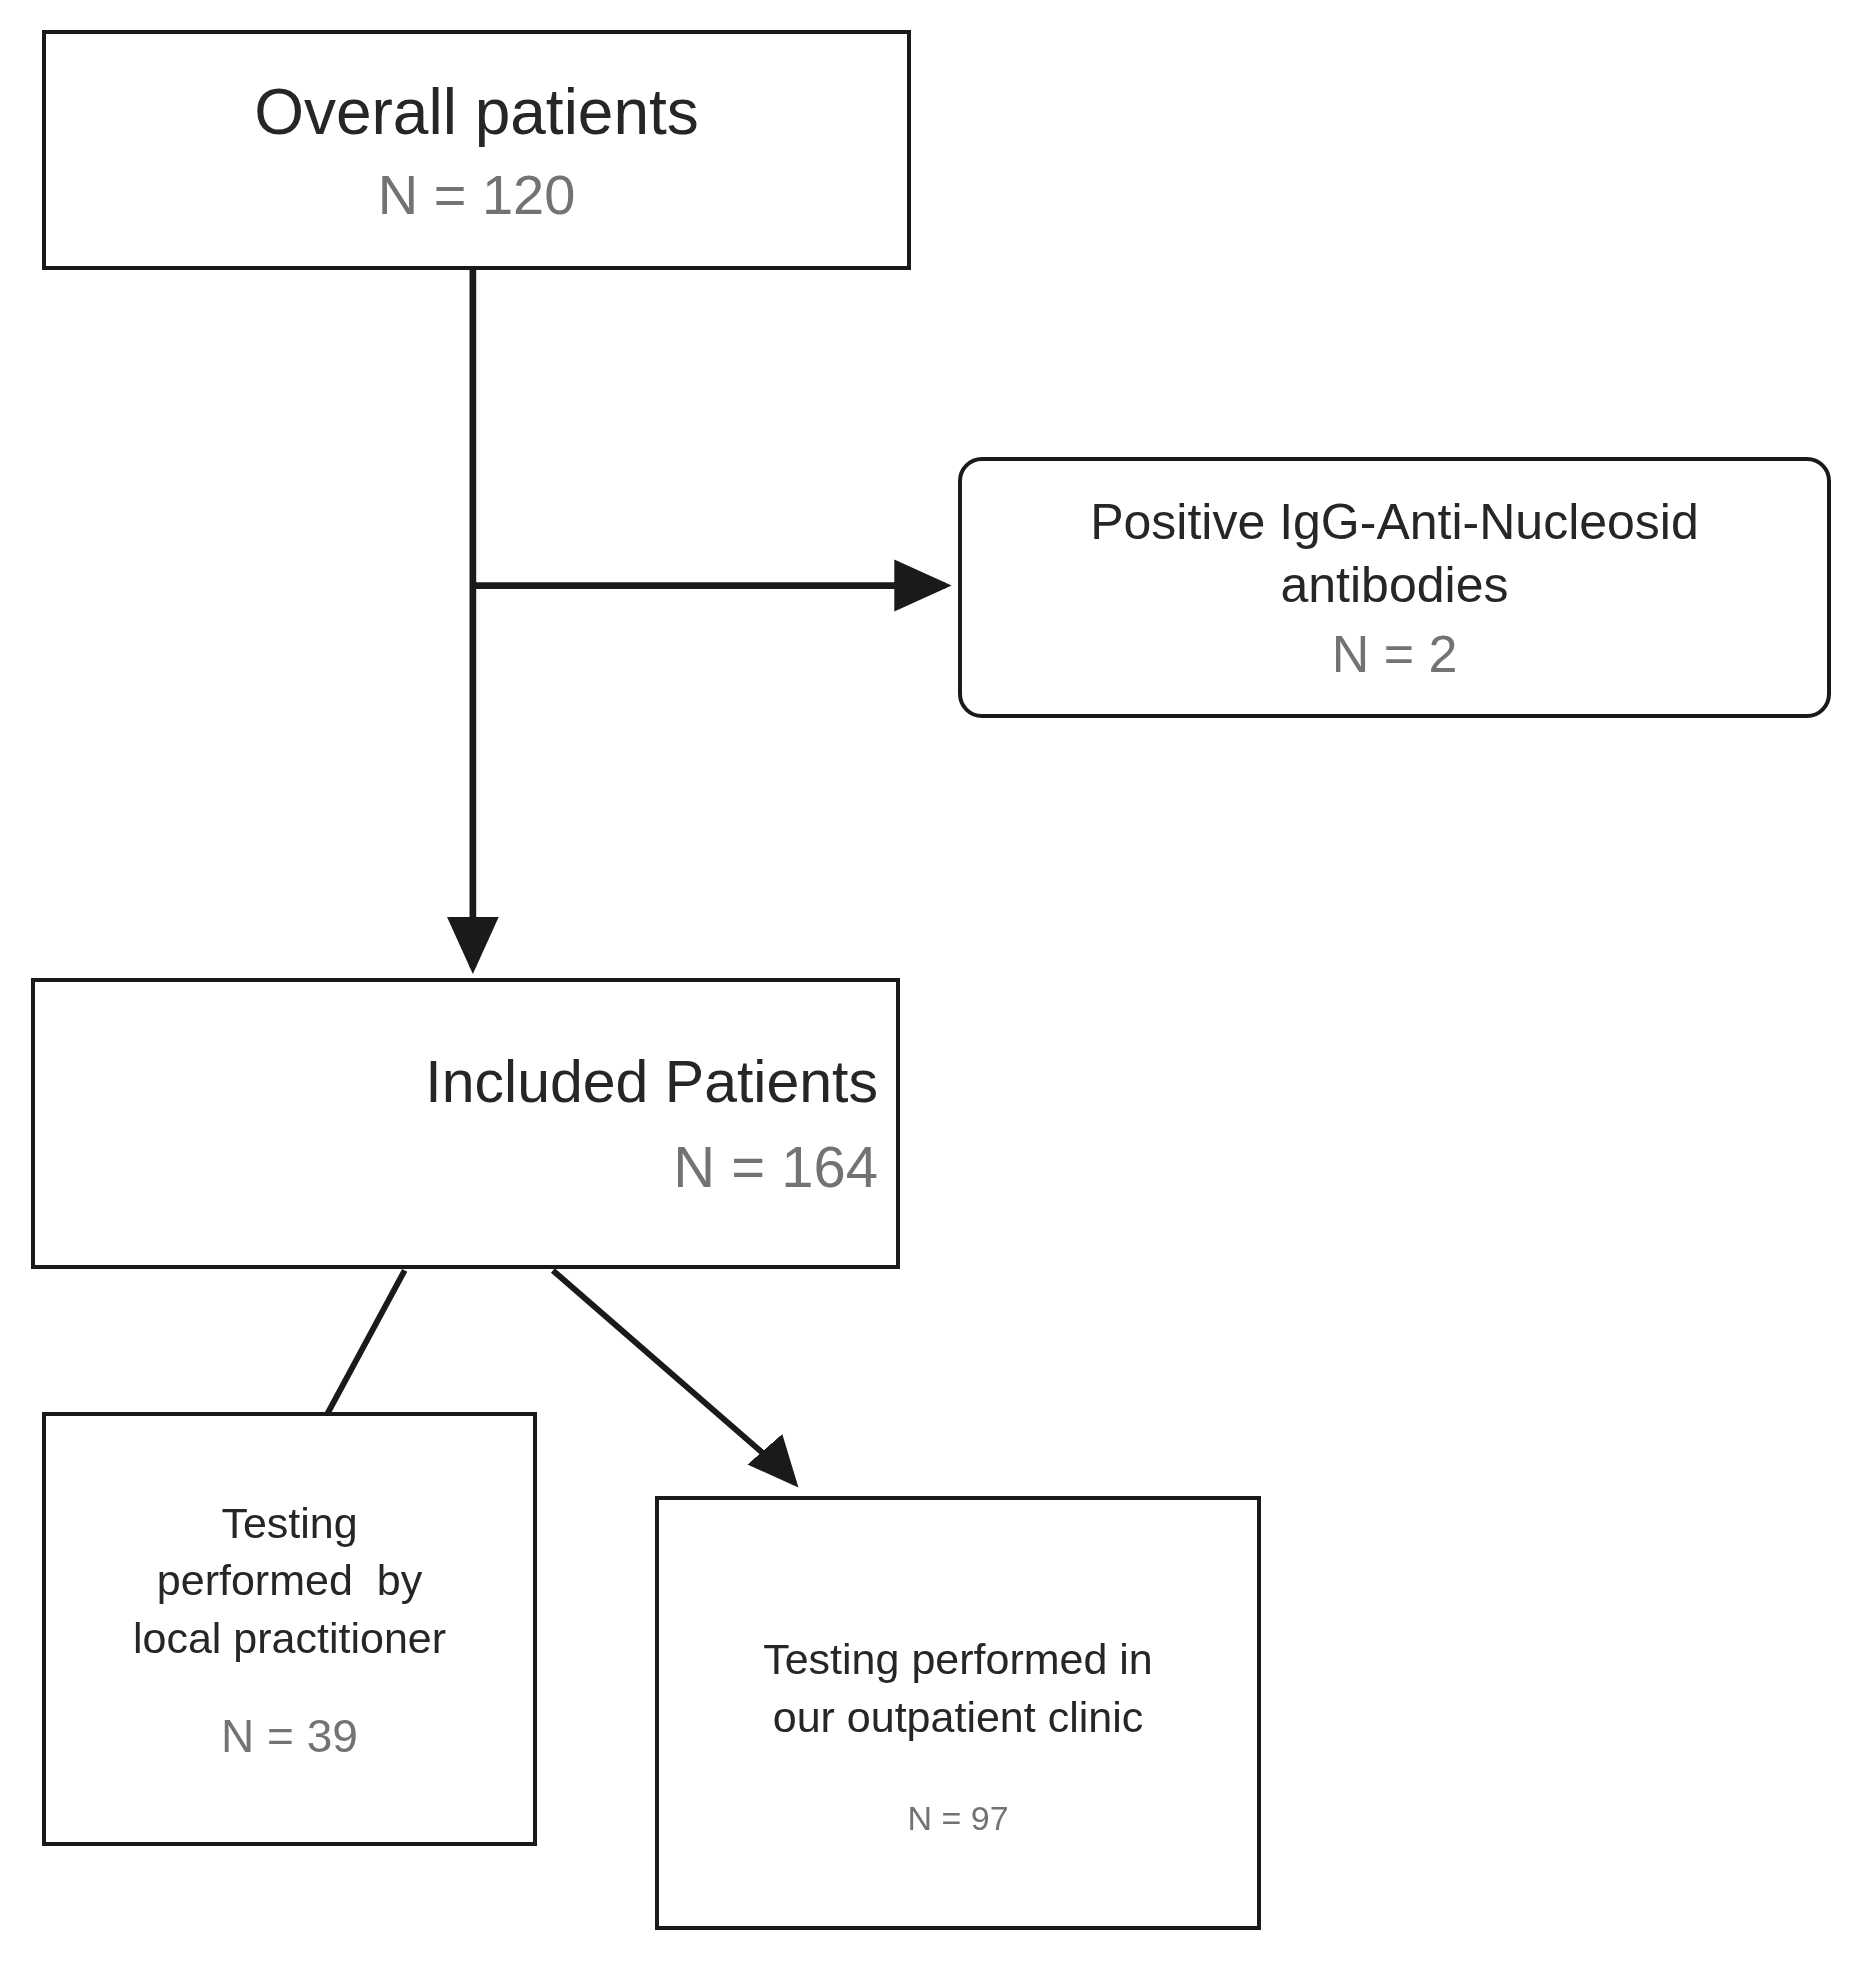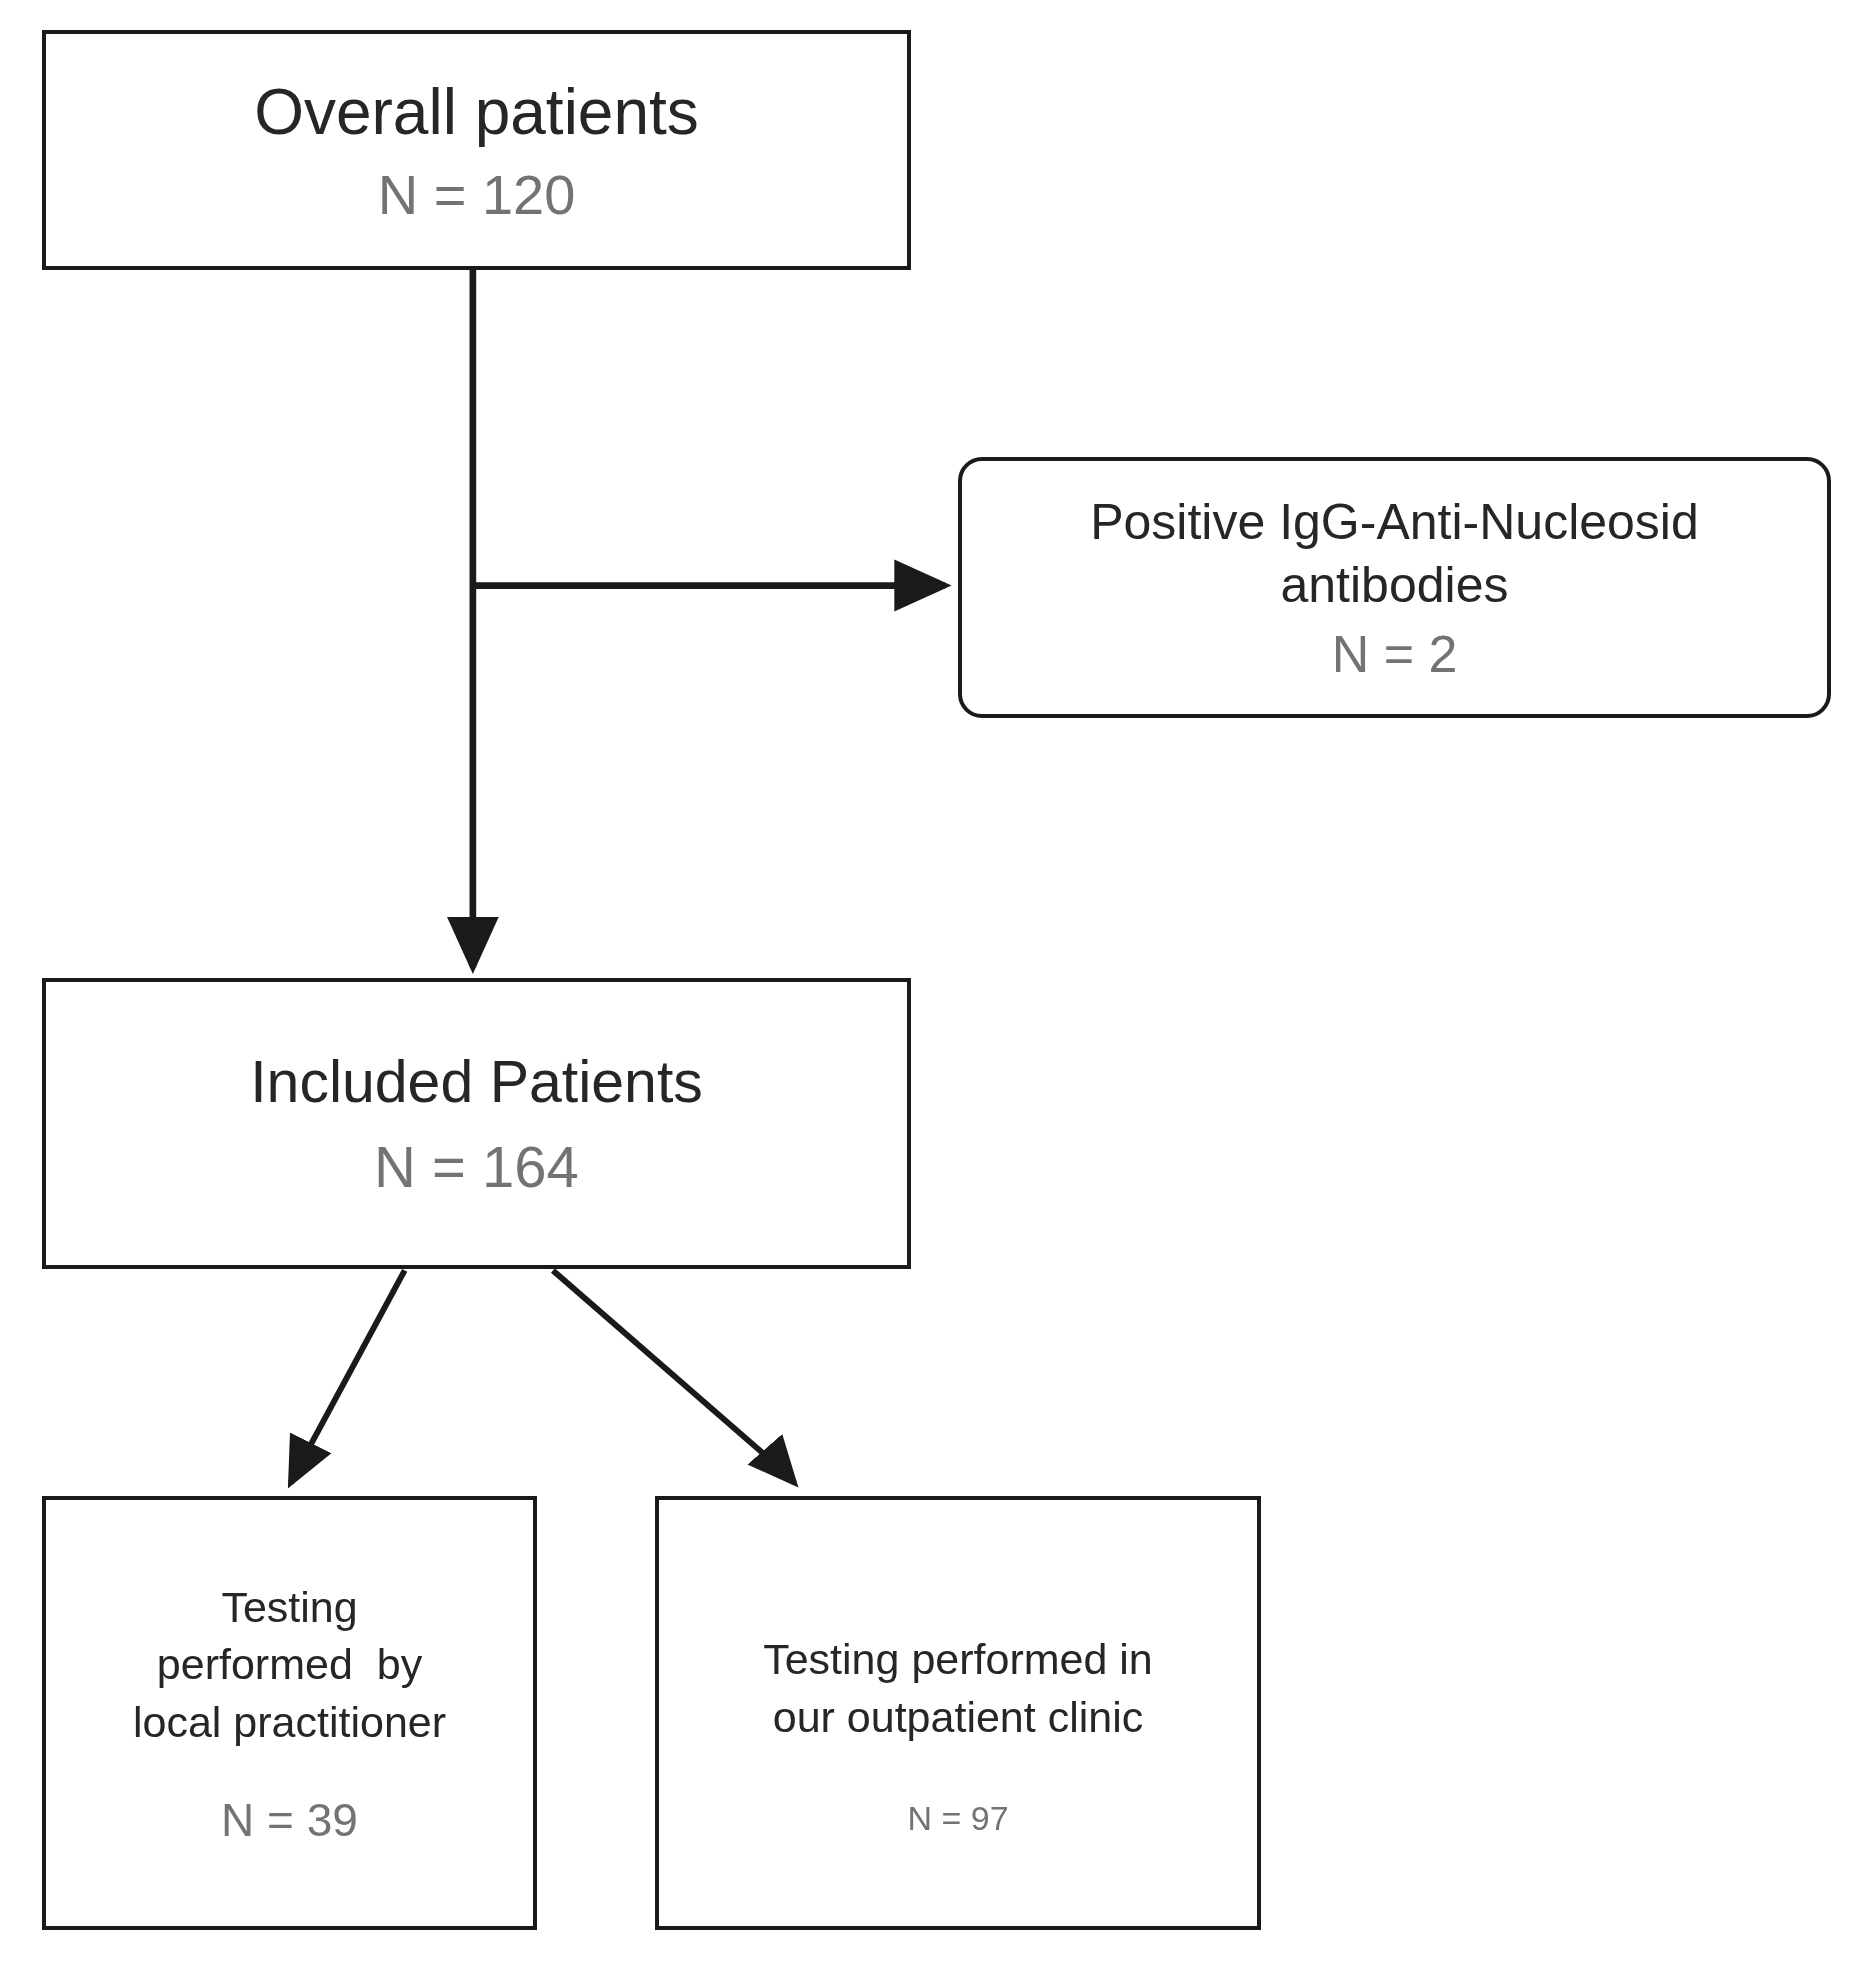--- a/index.html
+++ b/index.html
@@ -79,38 +79,39 @@
     font-size: 50px;
     line-height: 1.26;
     margin-bottom: 7.4px;
   }
   #box-igg .node-count {
     font-size: 52px;
   }
 
   
   #box-included {
-    left: 42px;
+    left: 31px;
     top: 978px;
     width: 869px;
     height: 291px;
     padding: 7px 18px;
+    align-items: flex-end;
   }
   #box-included .node-title {
     font-size: 59px;
     margin-bottom: 13.3px;
   }
   #box-included .node-count {
     font-size: 58px;
   }
 
   
   #box-local {
     left: 42px;
-    top: 1496px;
+    top: 1412px;
     width: 495px;
     height: 434px;
     padding: 12px 21px;
   }
   #box-local .node-title {
     font-size: 43px;
     line-height: 1.34;
     margin-bottom: 42px;
   }
   #box-local .node-count {

